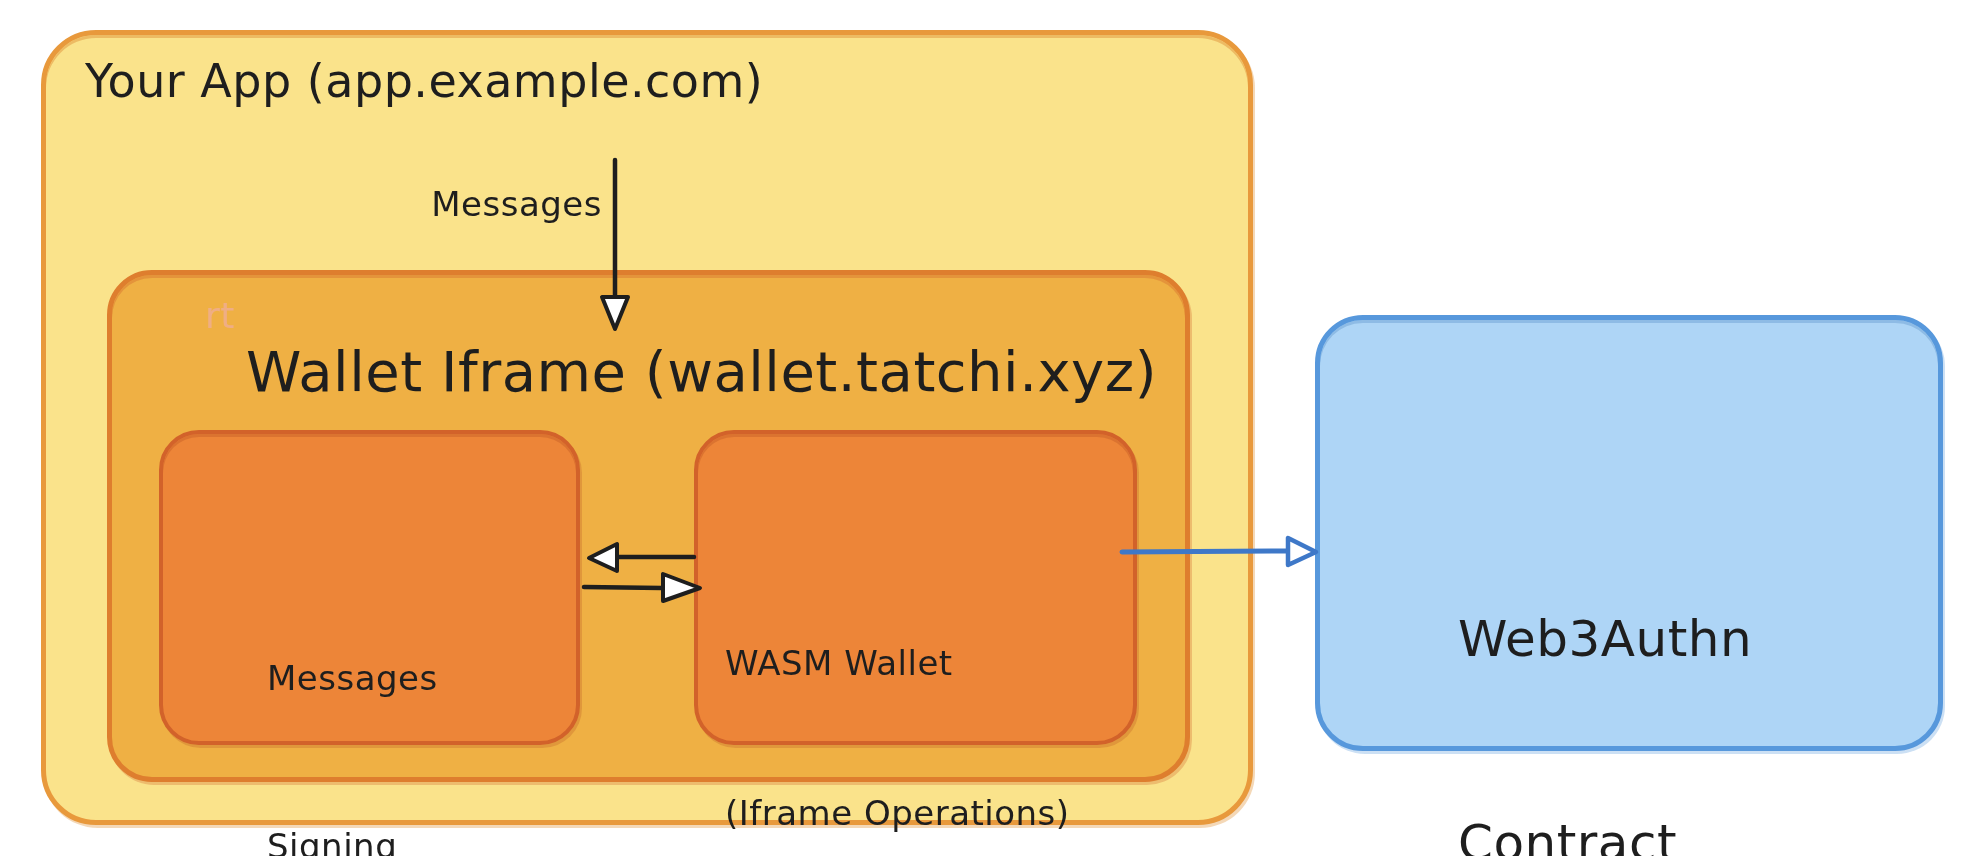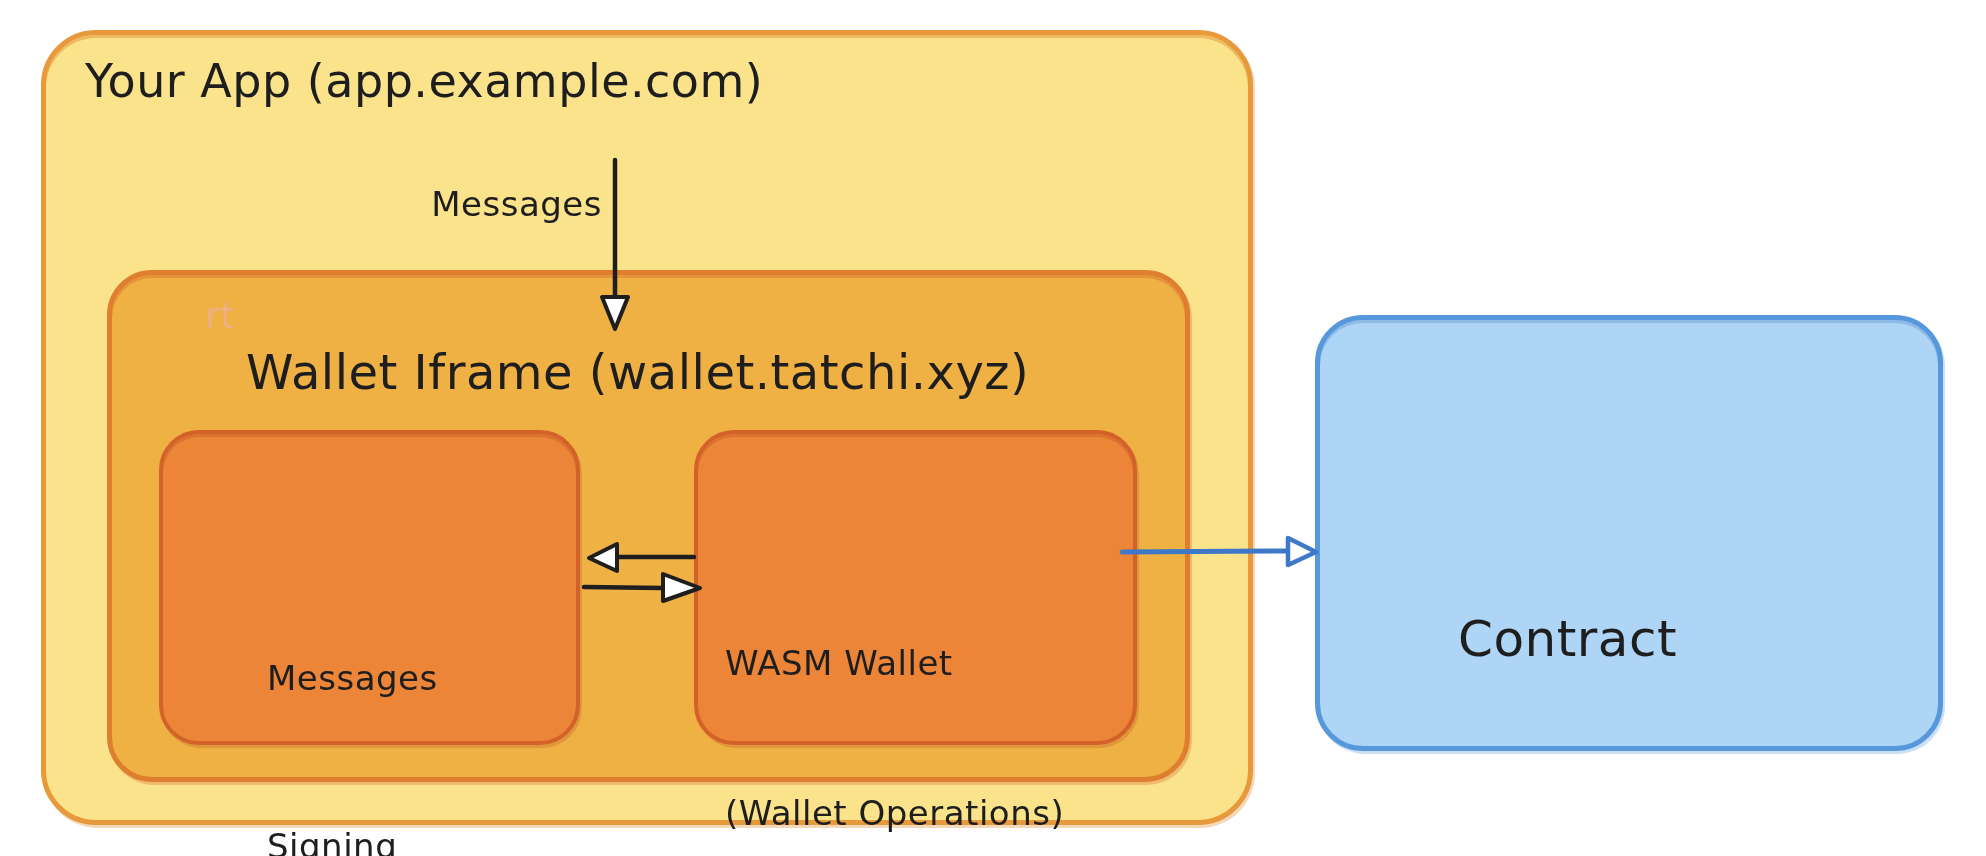--- a/index.html
+++ b/index.html
@@ -37,21 +37,21 @@
   .wasm-box{left:694px;width:443px;}
   .contract-box{
     left:1315px;top:315px;width:628px;height:436px;
     background:var(--contract-fill);
     border:5px solid var(--contract-border);
     border-radius:48px;
     box-shadow:inset 0 3px 0 0 rgba(70,130,190,0.30), 2px 3px 0 0 rgba(87,152,220,0.30);
   }
   .label{position:absolute;white-space:pre;letter-spacing:0.5px;}
   .app-title{left:85px;top:51px;font-size:46px;line-height:60px;font-weight:500;}
-  .wallet-title{left:246px;top:342px;font-size:48px;line-height:60px;font-weight:500;}
+  .wallet-title{left:246px;top:342px;font-size:56px;line-height:60px;font-weight:500;}
   .module-label{font-size:34px;font-weight:500;}
   .webauthn-label{left:267px;top:538px;line-height:56px;}
   .wasm-label{left:725px;top:538px;line-height:50px;}
   .contract-label{left:1458px;top:469px;font-size:50px;line-height:68px;font-weight:500;}
   .messages-label{left:420px;top:184px;width:182px;font-size:34px;line-height:40px;text-align:right;font-weight:500;}
   .watermark{
     left:205px;top:298px;font-size:36px;line-height:36px;
     color:var(--watermark);opacity:0.9;font-weight:500;
   }
   svg.arrows{position:absolute;left:0;top:0;pointer-events:none;}
@@ -83,24 +83,25 @@
 
   <div class="label wallet-title">Wallet Iframe (wallet.tatchi.xyz)</div>
 
   <div class="label module-label webauthn-label">
     <div>Messages</div>
     <div>Signing</div>
   </div>
 
   <div class="label module-label wasm-label">
     <div>WASM Wallet</div>
-    <div>(Wallet Operations)</div>
+    <div>(Iframe Operations)</div>
   </div>
 
   <div class="label contract-label">
+    <div>Web3Authn</div>
     <div>Contract</div>
   </div>
 
   <svg class="arrows" width="1986" height="856" viewBox="0 0 1986 856">
     <g class="arrow-black">
       <line x1="615" y1="160" x2="615" y2="297"></line>
       <polygon points="602,297 628,297 615,329"></polygon>
     </g>
     <g class="arrow-black">
       <line x1="694" y1="557" x2="618" y2="557"></line>

